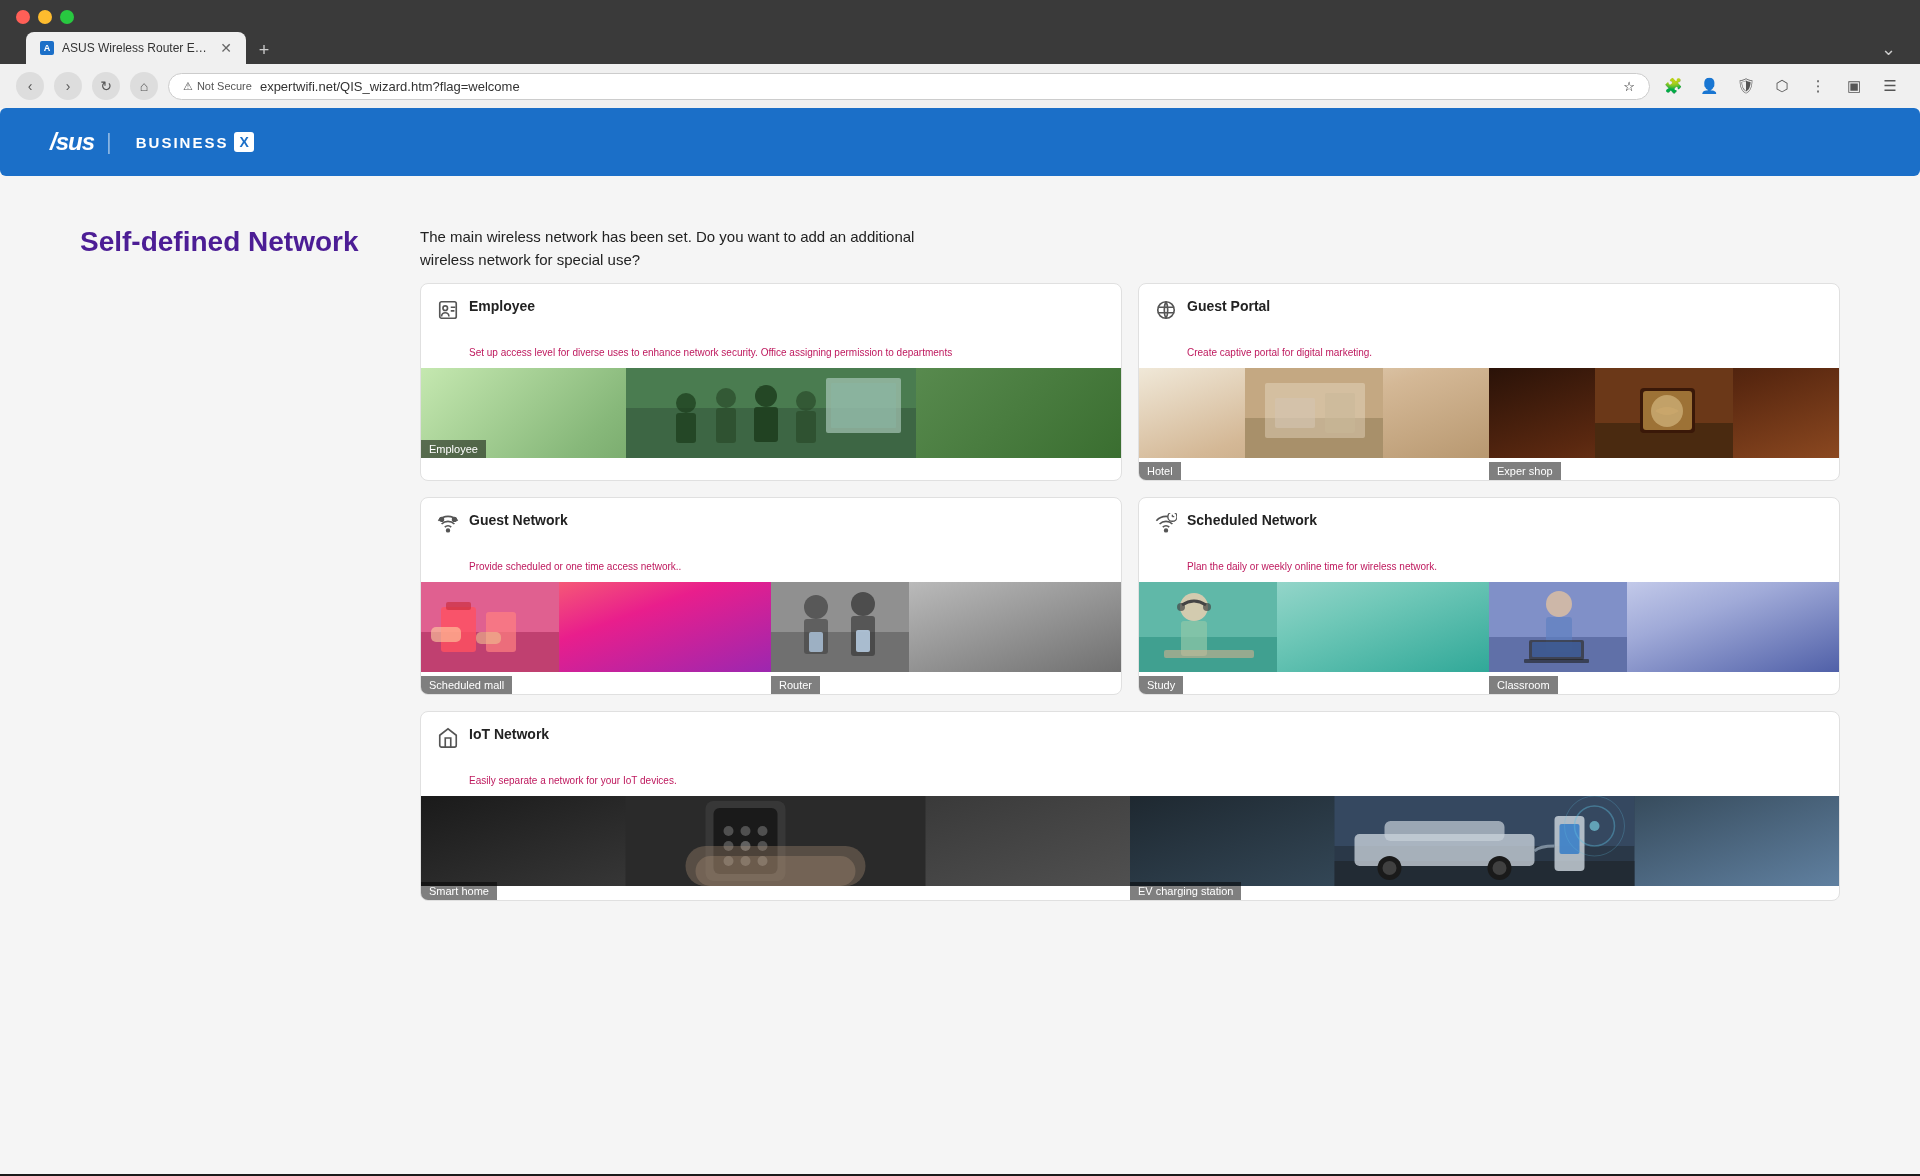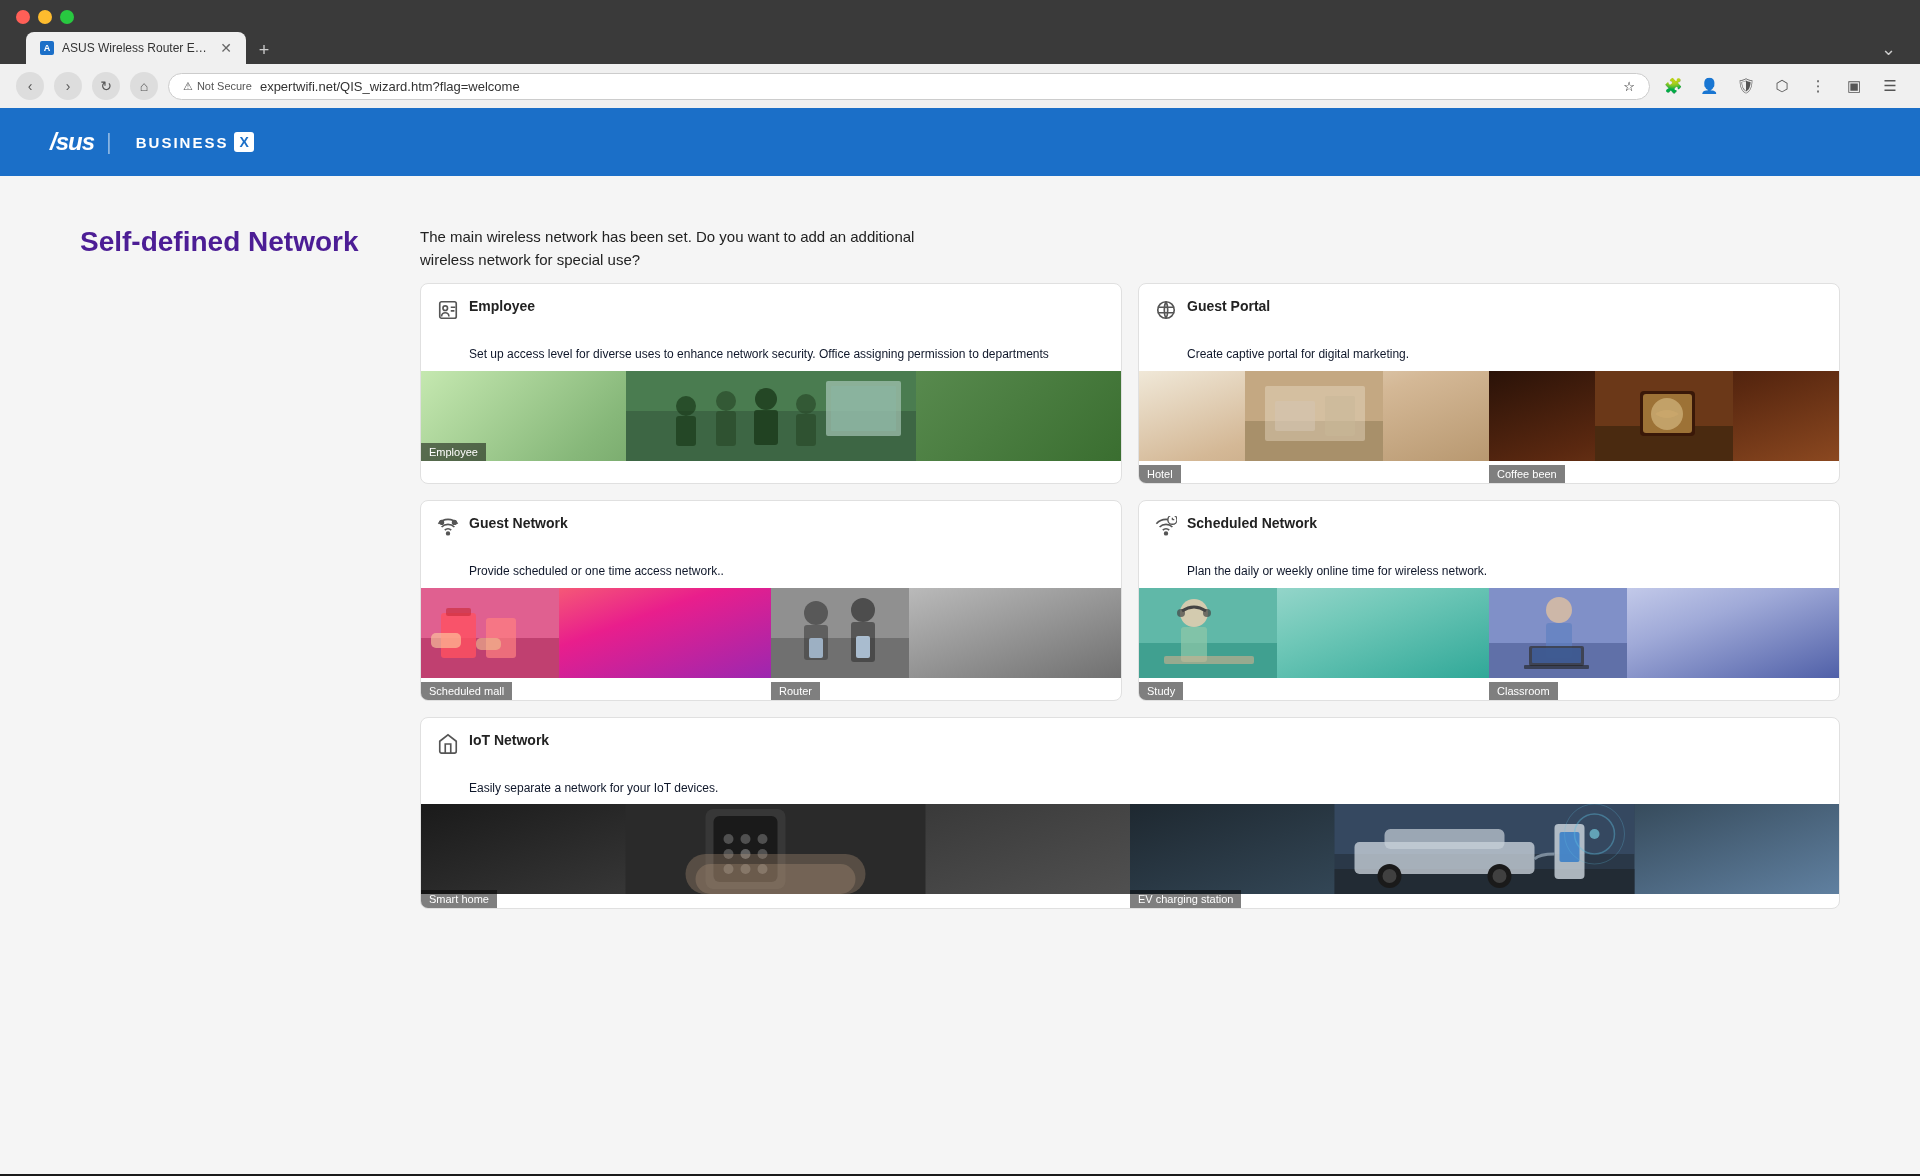--- a/index.html
+++ b/index.html
@@ -153,20 +153,21 @@
       background: #f5f5f5;
       min-height: calc(1176px - 110px);
     }
 
     
     .site-header {
       background: #1b6fc8;
       padding: 20px 50px;
       display: flex;
       align-items: center;
+      border-radius: 6px;
     }
 
     .logo-text {
       color: white;
       font-size: 22px;
       font-weight: bold;
       font-style: italic;
       letter-spacing: -1px;
     }
 
@@ -261,22 +262,22 @@
     }
 
     .card-title {
       font-size: 14px;
       font-weight: 700;
       color: #222;
       margin-bottom: 4px;
     }
 
     .card-desc {
-      font-size: 12px;
-      color: #0f172a;
+      font-size: 10px;
+      color: #be185d;
       line-height: 1.4;
       margin-top: 32px;
     }
 
     .card-images-row {
       display: flex;
     }
 
     .card-img-block {
       flex: 1;
@@ -471,21 +472,21 @@
                   <rect width="138" height="90" fill="#6b3818"></rect>
                   <rect x="0" y="55" width="138" height="35" fill="#4a2a10"></rect>
 
                   <rect x="45" y="20" width="55" height="45" fill="#3a1808" rx="4"></rect>
                   <rect x="48" y="23" width="49" height="39" fill="#c8984a" rx="3" opacity="0.7"></rect>
 
                   <circle cx="72" cy="43" r="16" fill="#e8d09a" opacity="0.5"></circle>
                   <path d="M60 43 Q72 35 84 43 Q72 51 60 43Z" fill="#d4b070" opacity="0.4"></path>
                 </svg>
               </div>
-              <div class="img-caption">Coffee been</div>
+              <div class="img-caption">Exper shop</div>
             </div>
           </div>
         </div>
 
         <div class="card">
           <div class="card-header">
             <div class="card-icon">
               <svg width="22" height="22" viewBox="0 0 24 24" fill="none" stroke="#555" stroke-width="1.8">
                 <path d="M1.5 8.5 A14 14 0 0 1 22.5 8.5"></path>
                 <path d="M5 12 A10 10 0 0 1 19 12"></path>

